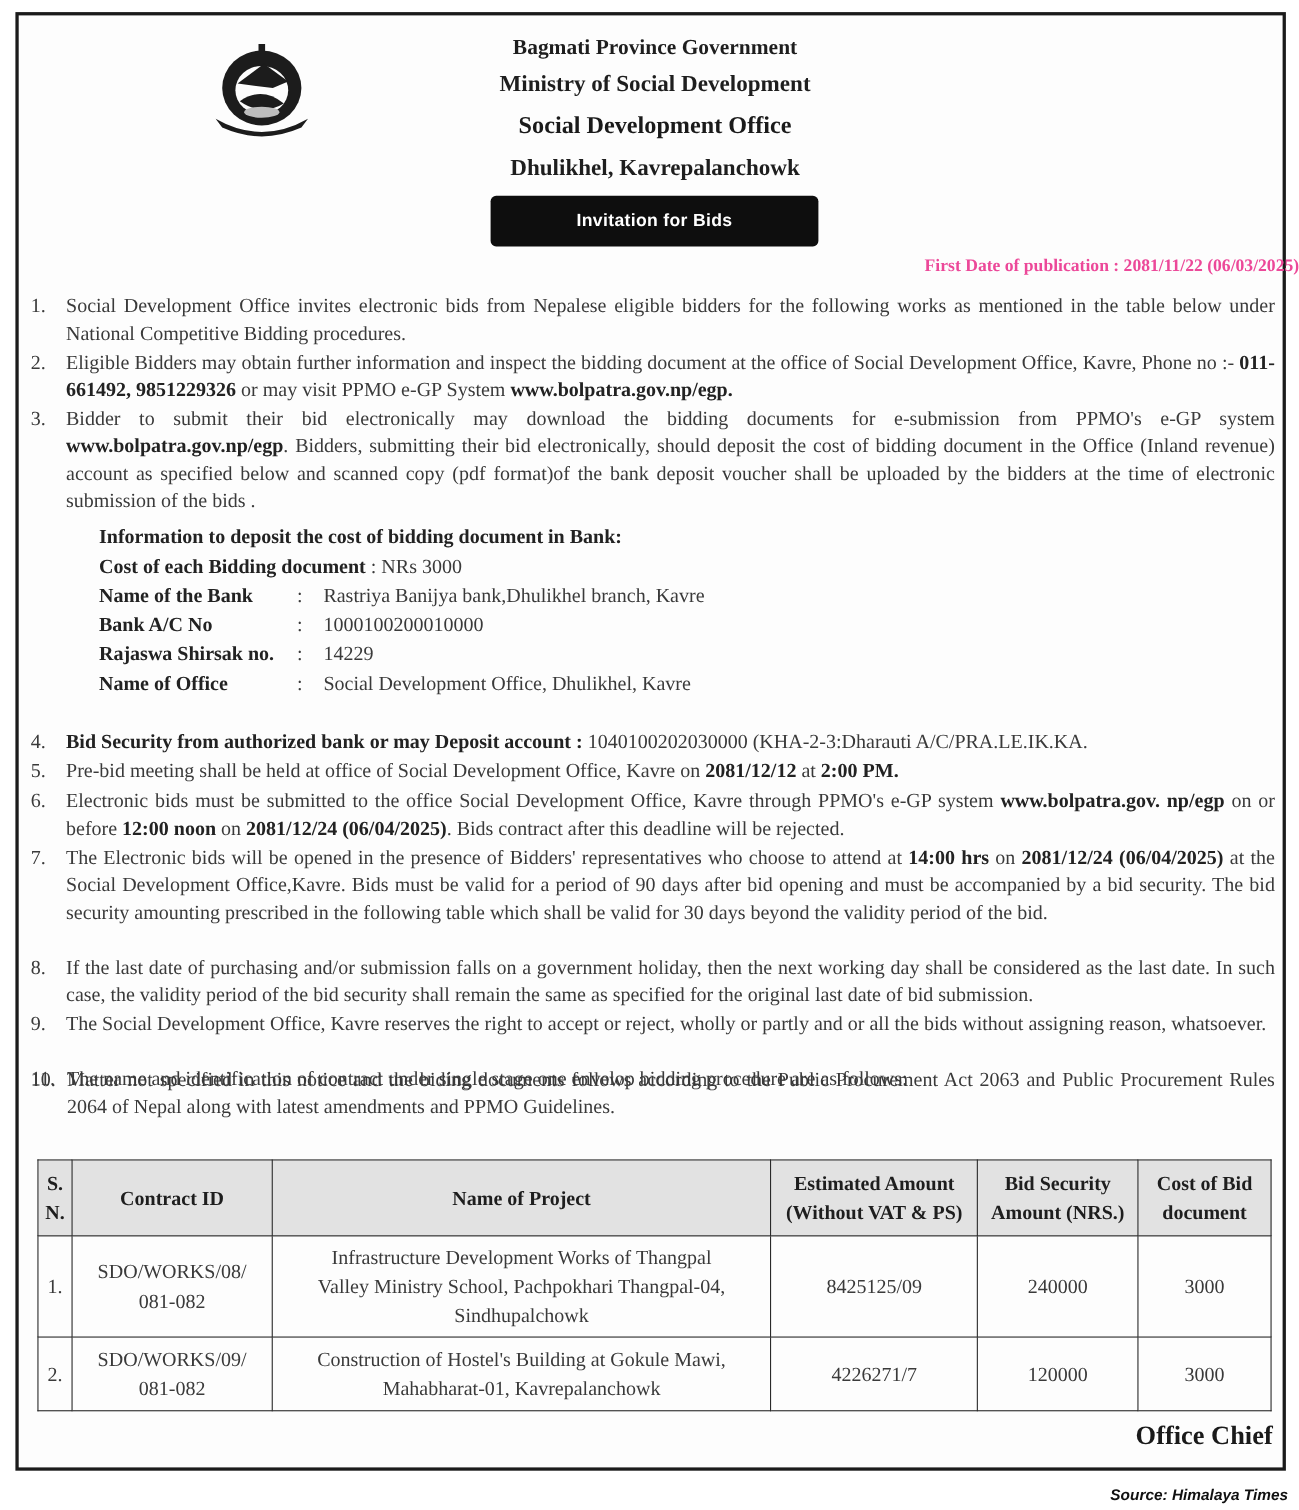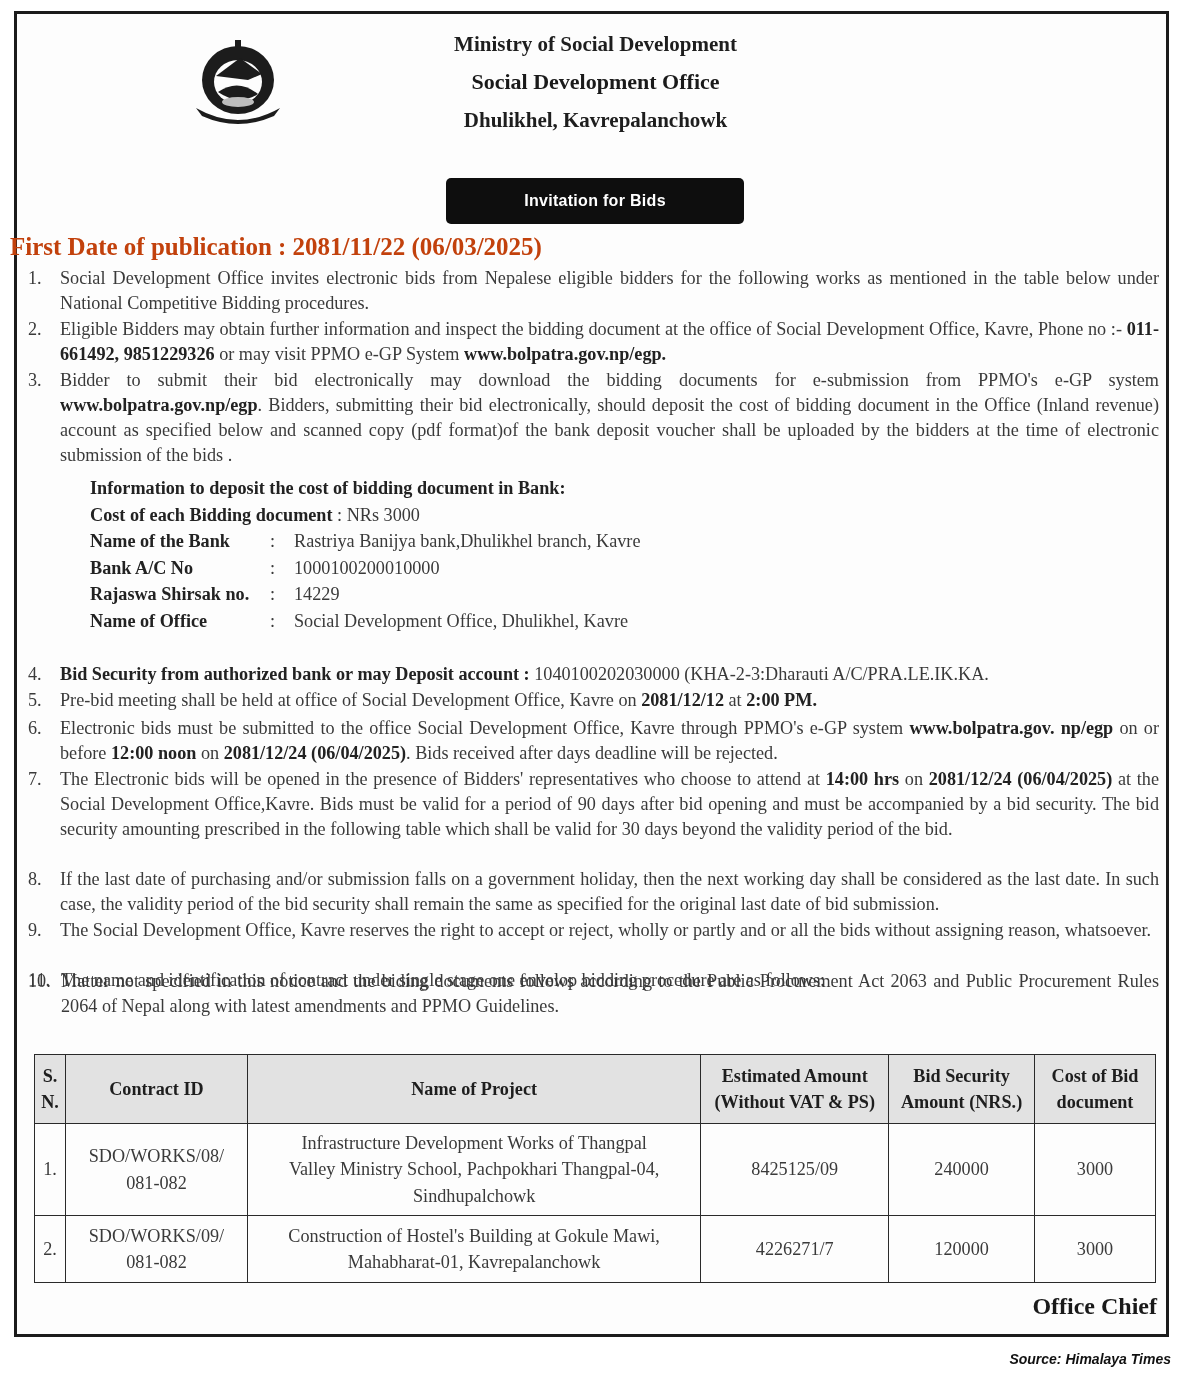--- a/index.html
+++ b/index.html
@@ -9,22 +9,22 @@
            border:3px solid #1b1b1b; box-sizing:border-box; background:#fdfdfd; }
   .emblem { position:absolute; left:188px; top:36px; width:100px; height:90px; }
   .header { position:absolute; left:0; right:0; top:28px; text-align:center; }
   .h-l1 { font-family:"Liberation Serif",serif; font-weight:bold; font-size:19.5px; color:#1e1e1e; line-height:32px; margin-left:10px;}
   .h-l2 { font-family:"Liberation Serif",serif; font-weight:bold; font-size:21px; color:#1e1e1e; line-height:33px; margin-left:10px;}
   .h-l3 { font-family:"Liberation Serif",serif; font-weight:bold; font-size:22px; color:#1a1a1a; line-height:42px; margin-left:10px;}
   .h-l4 { font-family:"Liberation Serif",serif; font-weight:bold; font-size:21px; color:#1e1e1e; line-height:34px; margin-left:10px;}
   .badge { position:absolute; left:446px; top:178px; width:298px; height:46px; background:#0e0e0e;
            border-radius:5px; color:#ffffff; font-family:"Liberation Sans",sans-serif; font-weight:bold;
            font-size:16px; text-align:center; line-height:46px; letter-spacing:0.3px; }
-  .pubdate { position:absolute; left:0; right:0; top:233px; text-align:left;
-             font-family:"Liberation Serif",serif; font-weight:bold; font-size:25px; color:#c2410c; margin-left:10px;}
+  .pubdate { position:absolute; left:0; right:0; top:233px; text-align:right;
+             font-family:"Liberation Serif",serif; font-weight:bold; font-size:16px; color:#ec4899; margin-left:10px;}
   .item { position:absolute; left:28px; width:1131px; font-family:"Liberation Serif",serif;
           font-size:18.2px; line-height:25px; color:#3a3a3a; text-align:justify; }
   .item .num { position:absolute; left:0; top:0; width:30px; }
   .item .txt { margin-left:32px; display:block; }
   .item.wide .txt { margin-left:33px; }
   b, .b { font-weight:bold; color:#222; }
   .bank { position:absolute; left:90px; top:475px; font-family:"Liberation Serif",serif; font-size:18.2px; color:#3a3a3a; }
   .bank .row { height:26.5px; line-height:26.5px; white-space:nowrap; position:relative; }
   .bank .lbl { display:inline-block; width:180px; font-weight:bold; color:#222; }
   .bank .colon { display:inline-block; width:24px; }
@@ -47,20 +47,21 @@
   <ellipse cx="50" cy="44" rx="36" ry="34" fill="#1c1c1c"></ellipse>
   <ellipse cx="50" cy="46" rx="24" ry="22" fill="#fdfdfd"></ellipse>
   <path d="M28 40 L52 22 L74 38 L60 44 Z" fill="#1c1c1c"></path>
   <path d="M30 56 Q50 42 70 58 Q50 70 30 56 Z" fill="#1c1c1c"></path>
   <ellipse cx="50" cy="66" rx="16" ry="5" fill="#bdbdbd"></ellipse>
   <path d="M8 72 Q50 96 92 72 L86 80 Q50 96 14 80 Z" fill="#1c1c1c"></path>
   <rect x="47" y="4" width="6" height="10" fill="#1c1c1c"></rect>
 </svg>
 
 <div class="header">
+  <div class="h-l1">Bagmati Province Government</div>
   <div class="h-l2">Ministry of Social Development</div>
   <div class="h-l3">Social Development Office</div>
   <div class="h-l4">Dhulikhel, Kavrepalanchowk</div>
 </div>
 
 <div class="badge">Invitation for Bids</div>
 <div class="pubdate">First Date of publication : 2081/11/22 (06/03/2025)</div>
 
 <div class="item" style="top:266px">
   <span class="num">1.</span>
@@ -91,21 +92,21 @@
   <span class="txt"><b>Bid Security from authorized bank or may Deposit account : </b><span>1040100202030000 (KHA-2-3:Dharauti A/C/PRA.LE.IK.KA.</span></span>
 </div>
 
 <div class="item" style="top:688px">
   <span class="num">5.</span>
   <span class="txt"><span>Pre-bid meeting shall be held at office of Social Development Office, Kavre on </span><b>2081/12/12</b><span> at </span><b>2:00 PM.</b></span>
 </div>
 
 <div class="item" style="top:716px">
   <span class="num">6.</span>
-  <span class="txt"><span>Electronic bids must be submitted to the office Social Development Office, Kavre through PPMO's e-GP system </span><b>www.bolpatra.gov. np/egp</b><span> on or before </span><b>12:00 noon</b><span> on </span><b>2081/12/24 (06/04/2025)</b><span>. Bids received after days deadline will be rejected.</span></span>
+  <span class="txt"><span>Electronic bids must be submitted to the office Social Development Office, Kavre through PPMO's e-GP system </span><b>www.bolpatra.gov. np/egp</b><span> on or before </span><b>12:00 noon</b><span> on </span><b>2081/12/24 (06/04/2025)</b><span>. Bids contract after this deadline will be rejected.</span></span>
 </div>
 
 <div class="item" style="top:767px">
   <span class="num">7.</span>
   <span class="txt"><span>The Electronic bids will be opened in the presence of Bidders' representatives who choose to attend at </span><b>14:00 hrs</b><span> on </span><b>2081/12/24 (06/04/2025)</b><span> at the Social Development Office,Kavre. Bids must be valid for a period of 90 days after bid opening and must be accompanied by a bid security. The bid security amounting prescribed in the following table which shall be valid for 30 days beyond the validity period of the bid.</span></span>
 </div>
 
 <div class="item" style="top:867px">
   <span class="num">8.</span>
   <span class="txt">If the last date of purchasing and/or submission falls on a government holiday, then the next working day shall be considered as the last date. In such case, the validity period of the bid security shall remain the same as specified for the original last date of bid submission.</span>

